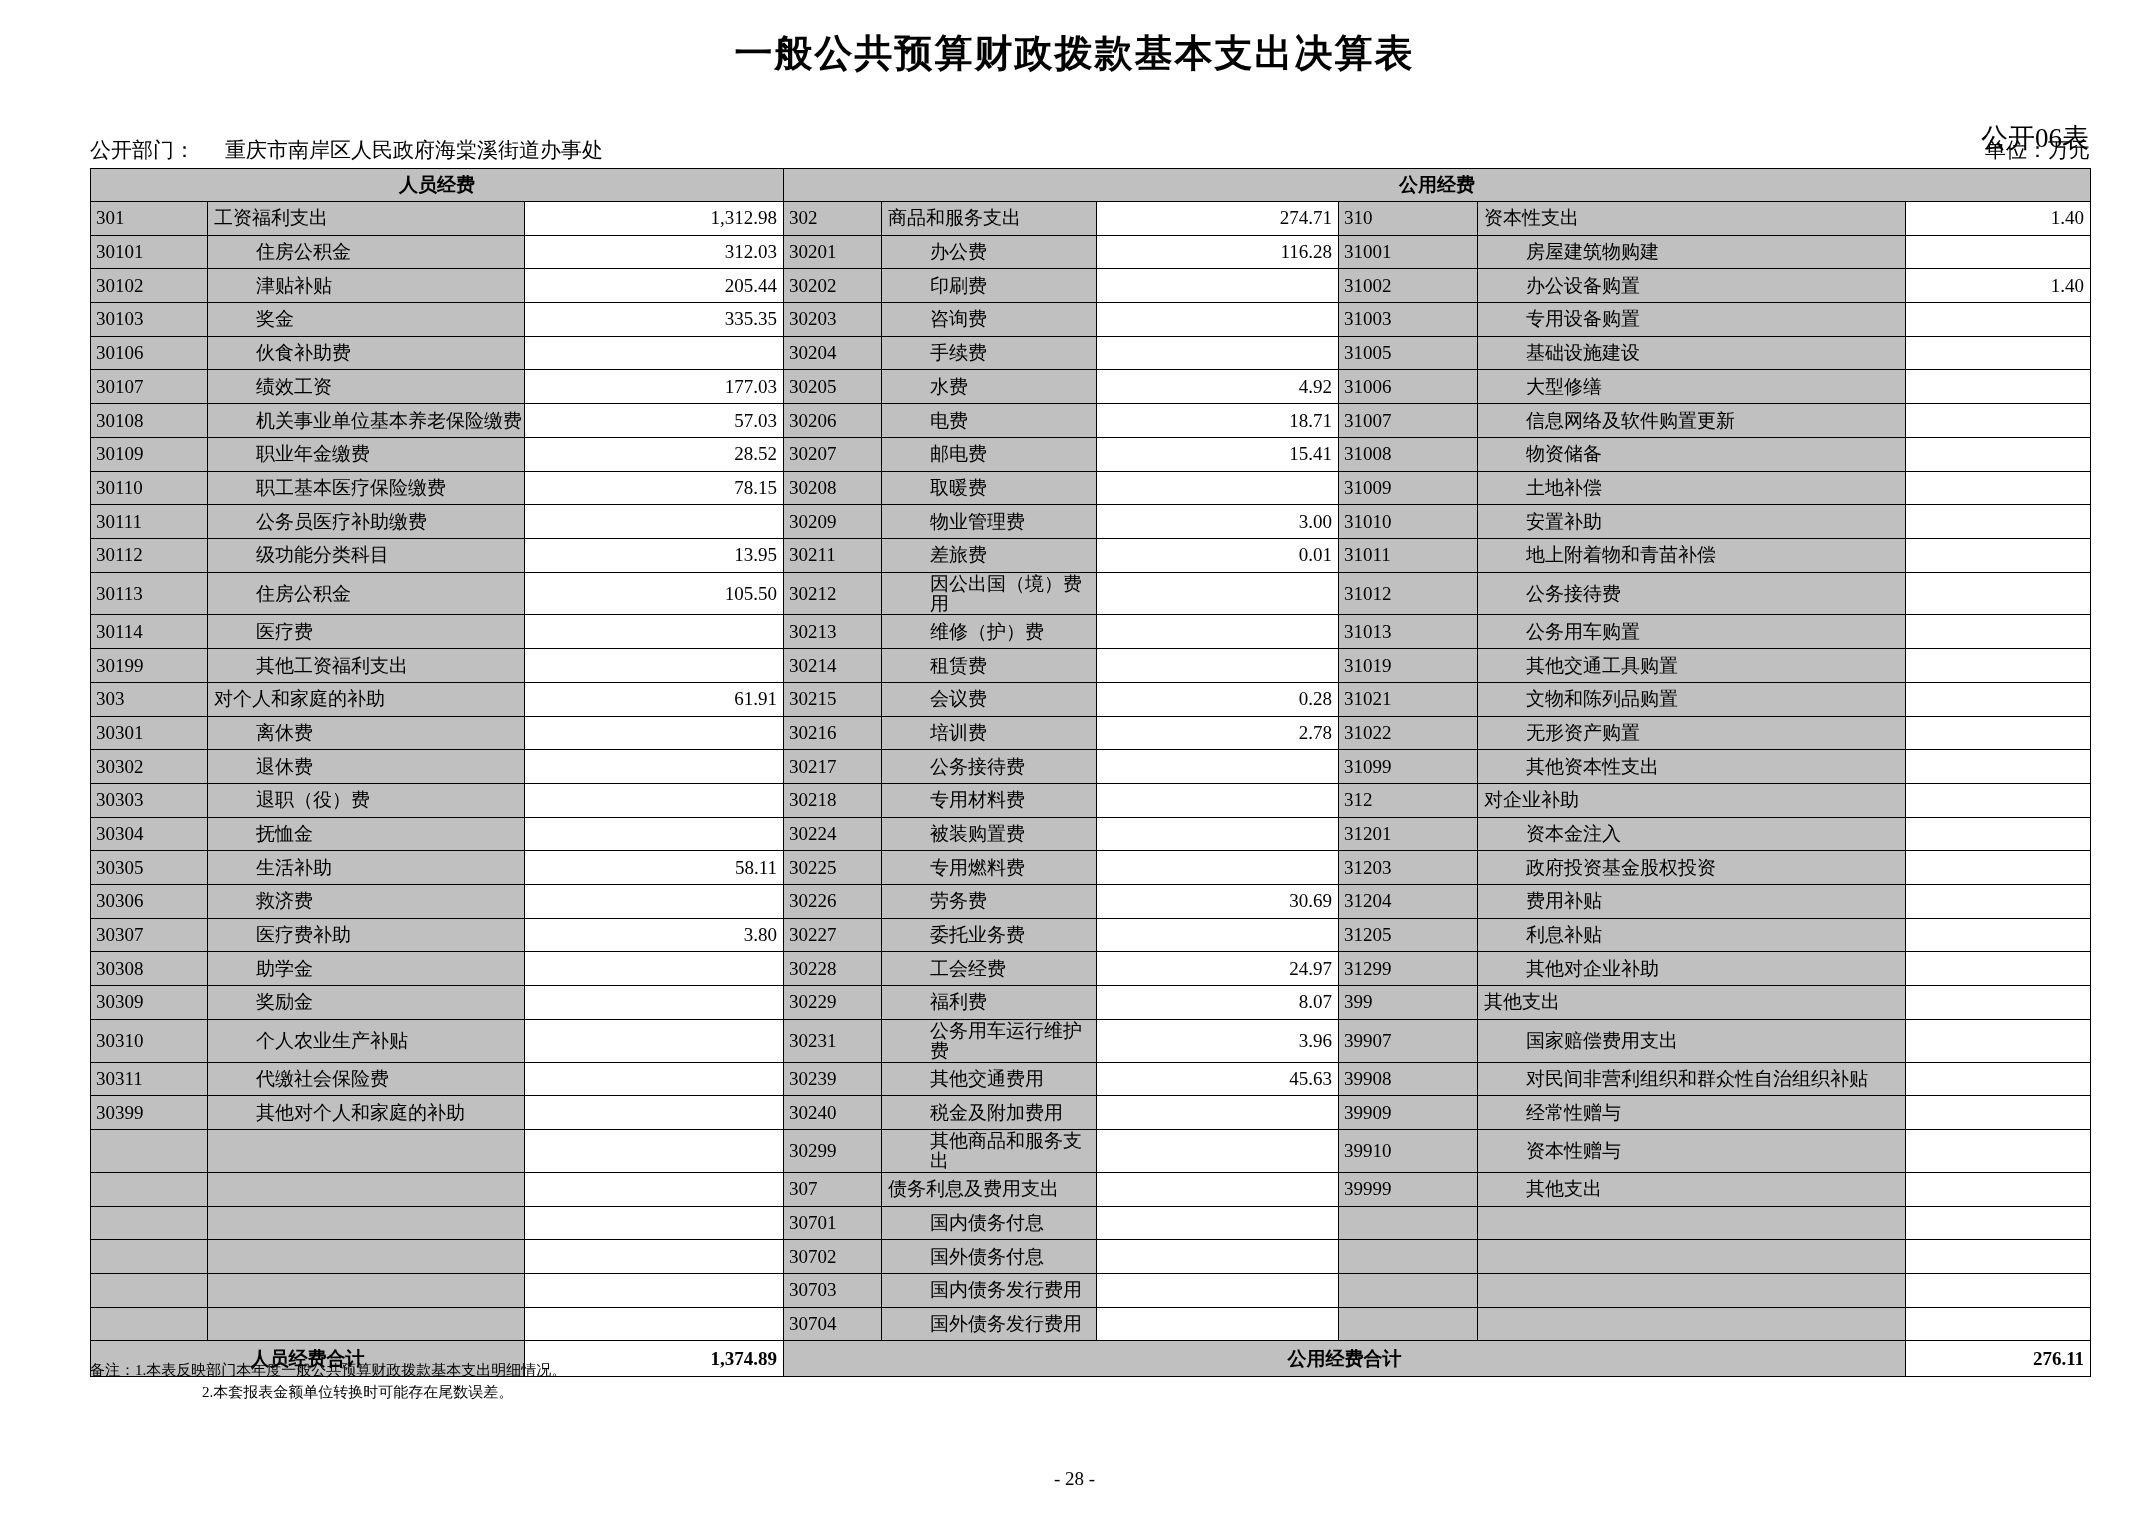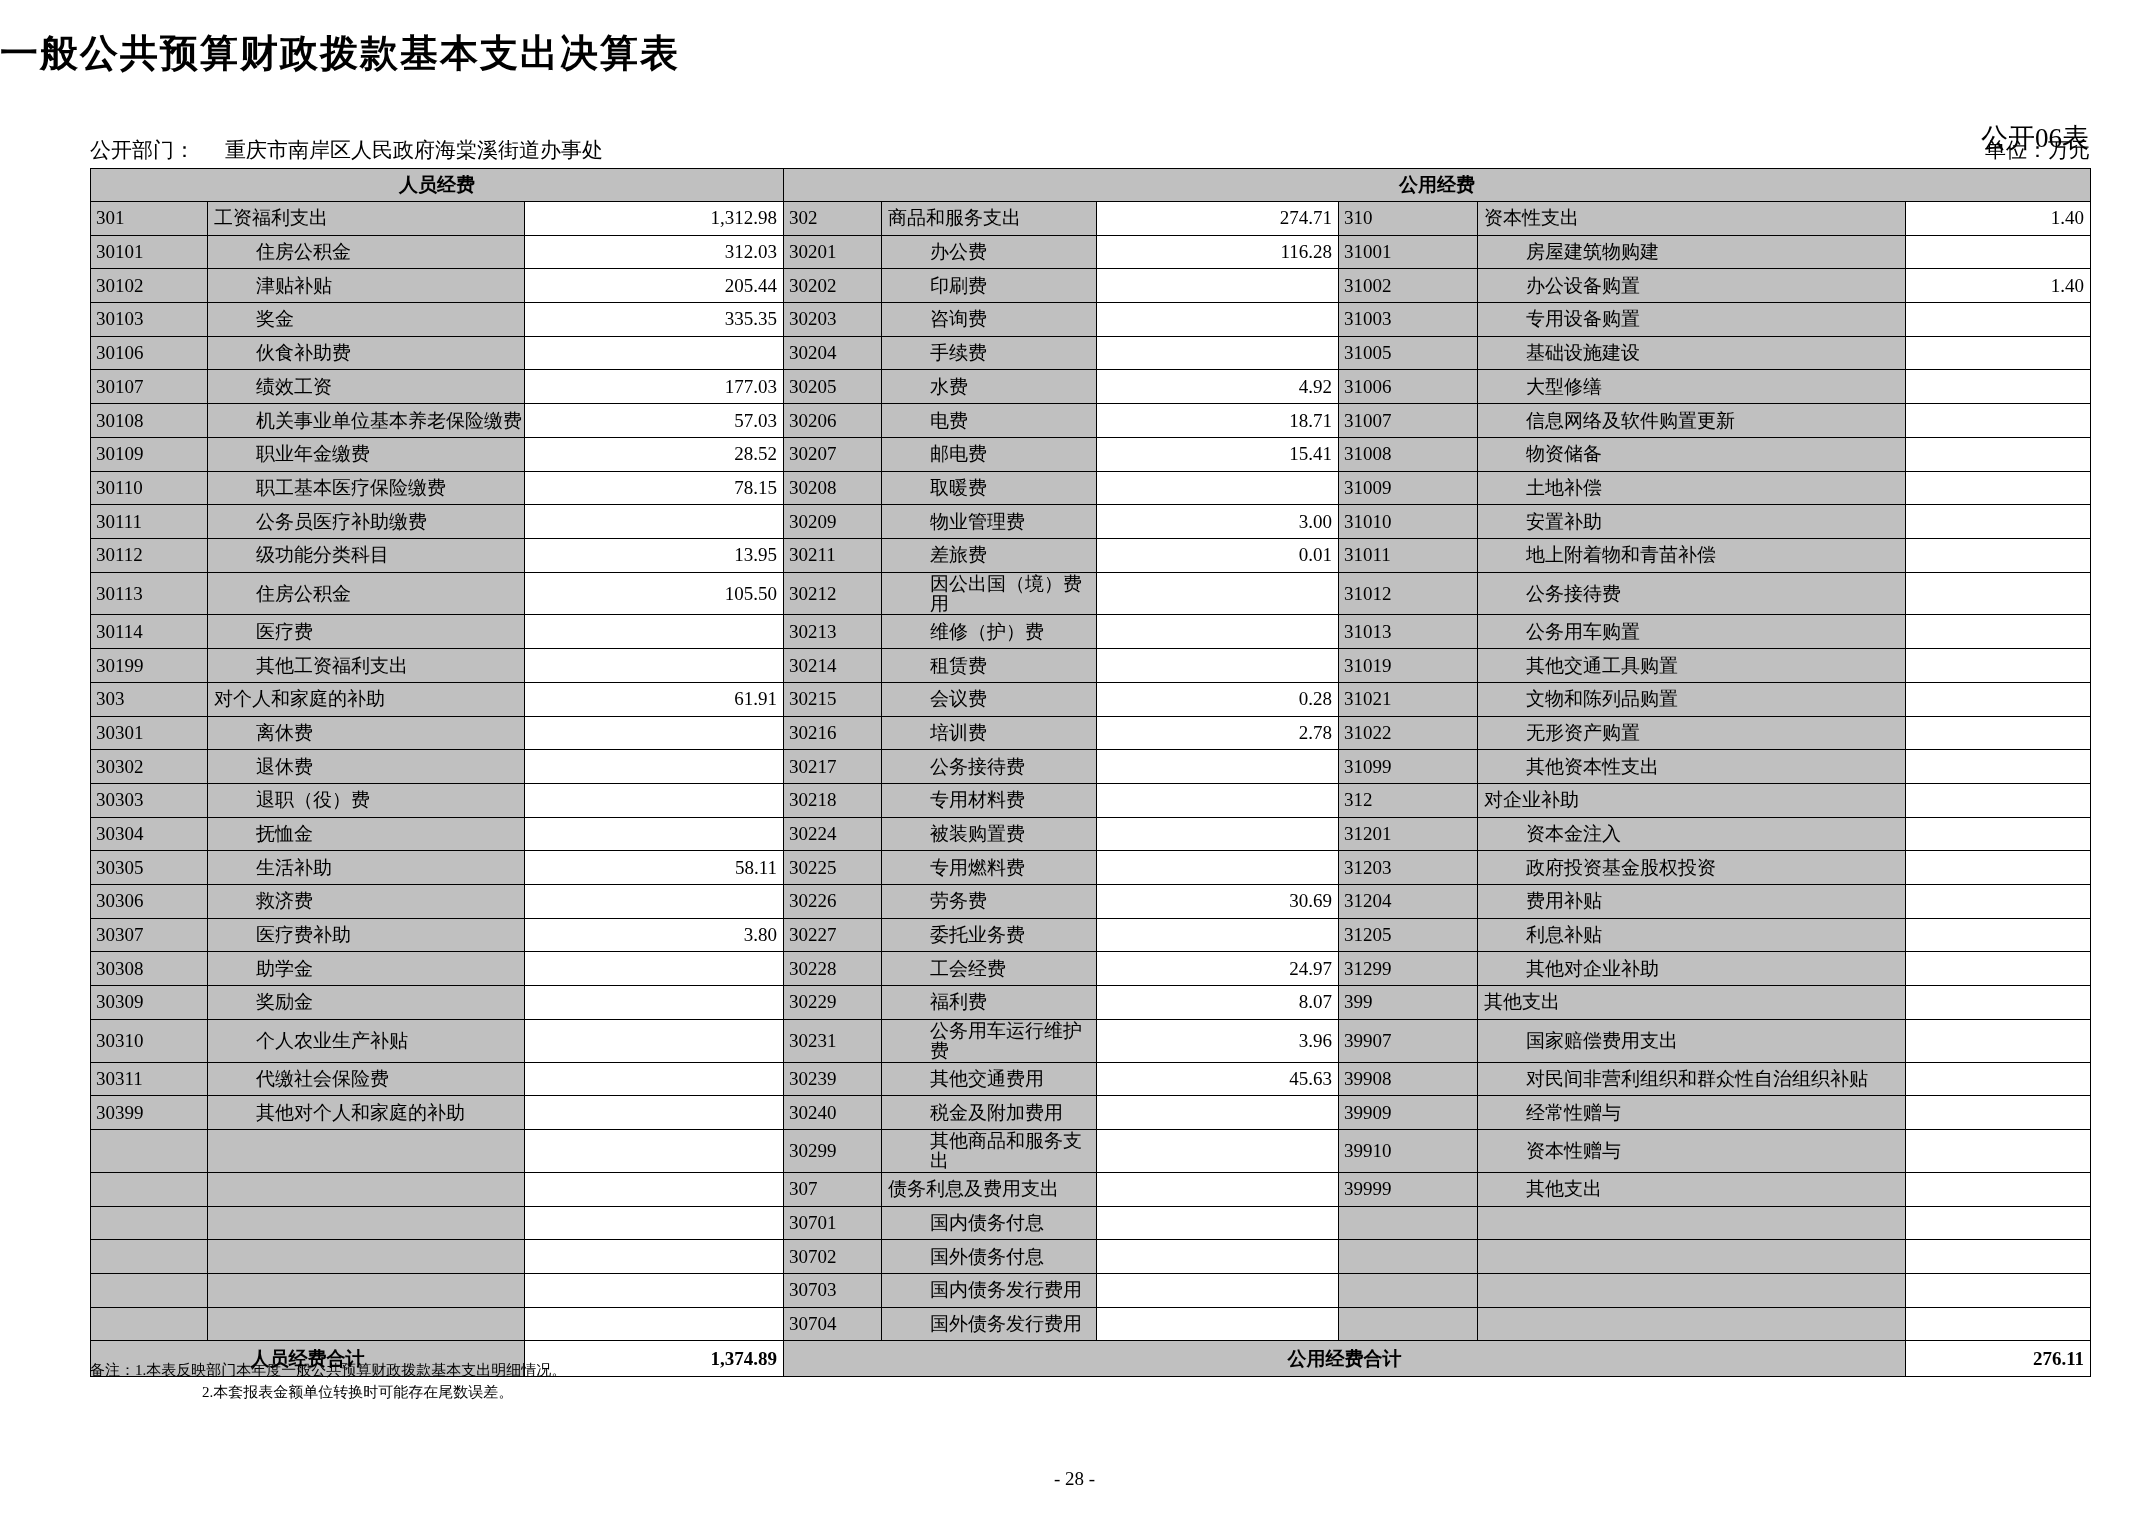--- a/index.html
+++ b/index.html
@@ -1,18 +1,18 @@
 <!DOCTYPE html>
 <html><head>
 <meta charset="utf-8">
 <style>
   html,body{margin:0;padding:0;background:#ffffff;}
   body{font-family:"Liberation Serif","DejaVu Serif",serif;color:#000;}
   .page{position:relative;width:2149px;height:1520px;background:#fff;overflow:hidden;}
-  .title{position:absolute;top:28px;left:0;width:2149px;text-align:left;
+  .title{position:absolute;top:28px;left:0;width:2149px;text-align:center;
          font-size:38px;font-weight:bold;letter-spacing:2px;}
   .form-no{position:absolute;top:120px;right:60px;font-size:27px;}
   .meta-line{position:absolute;top:136px;left:90px;width:2000px;display:flex;
              justify-content:space-between;font-size:21px;}
   .dept-value{margin-left:30px;}
   table.main{position:absolute;top:168px;left:90px;width:2000px;border-collapse:collapse;
              table-layout:fixed;}
   table.main th,table.main td{border:1px solid #000;overflow:hidden;
              font-size:19px;vertical-align:middle;word-break:break-all;}
   th.group{height:30px;background:#c0c0c0;font-size:21px;font-weight:bold;text-align:center;}

